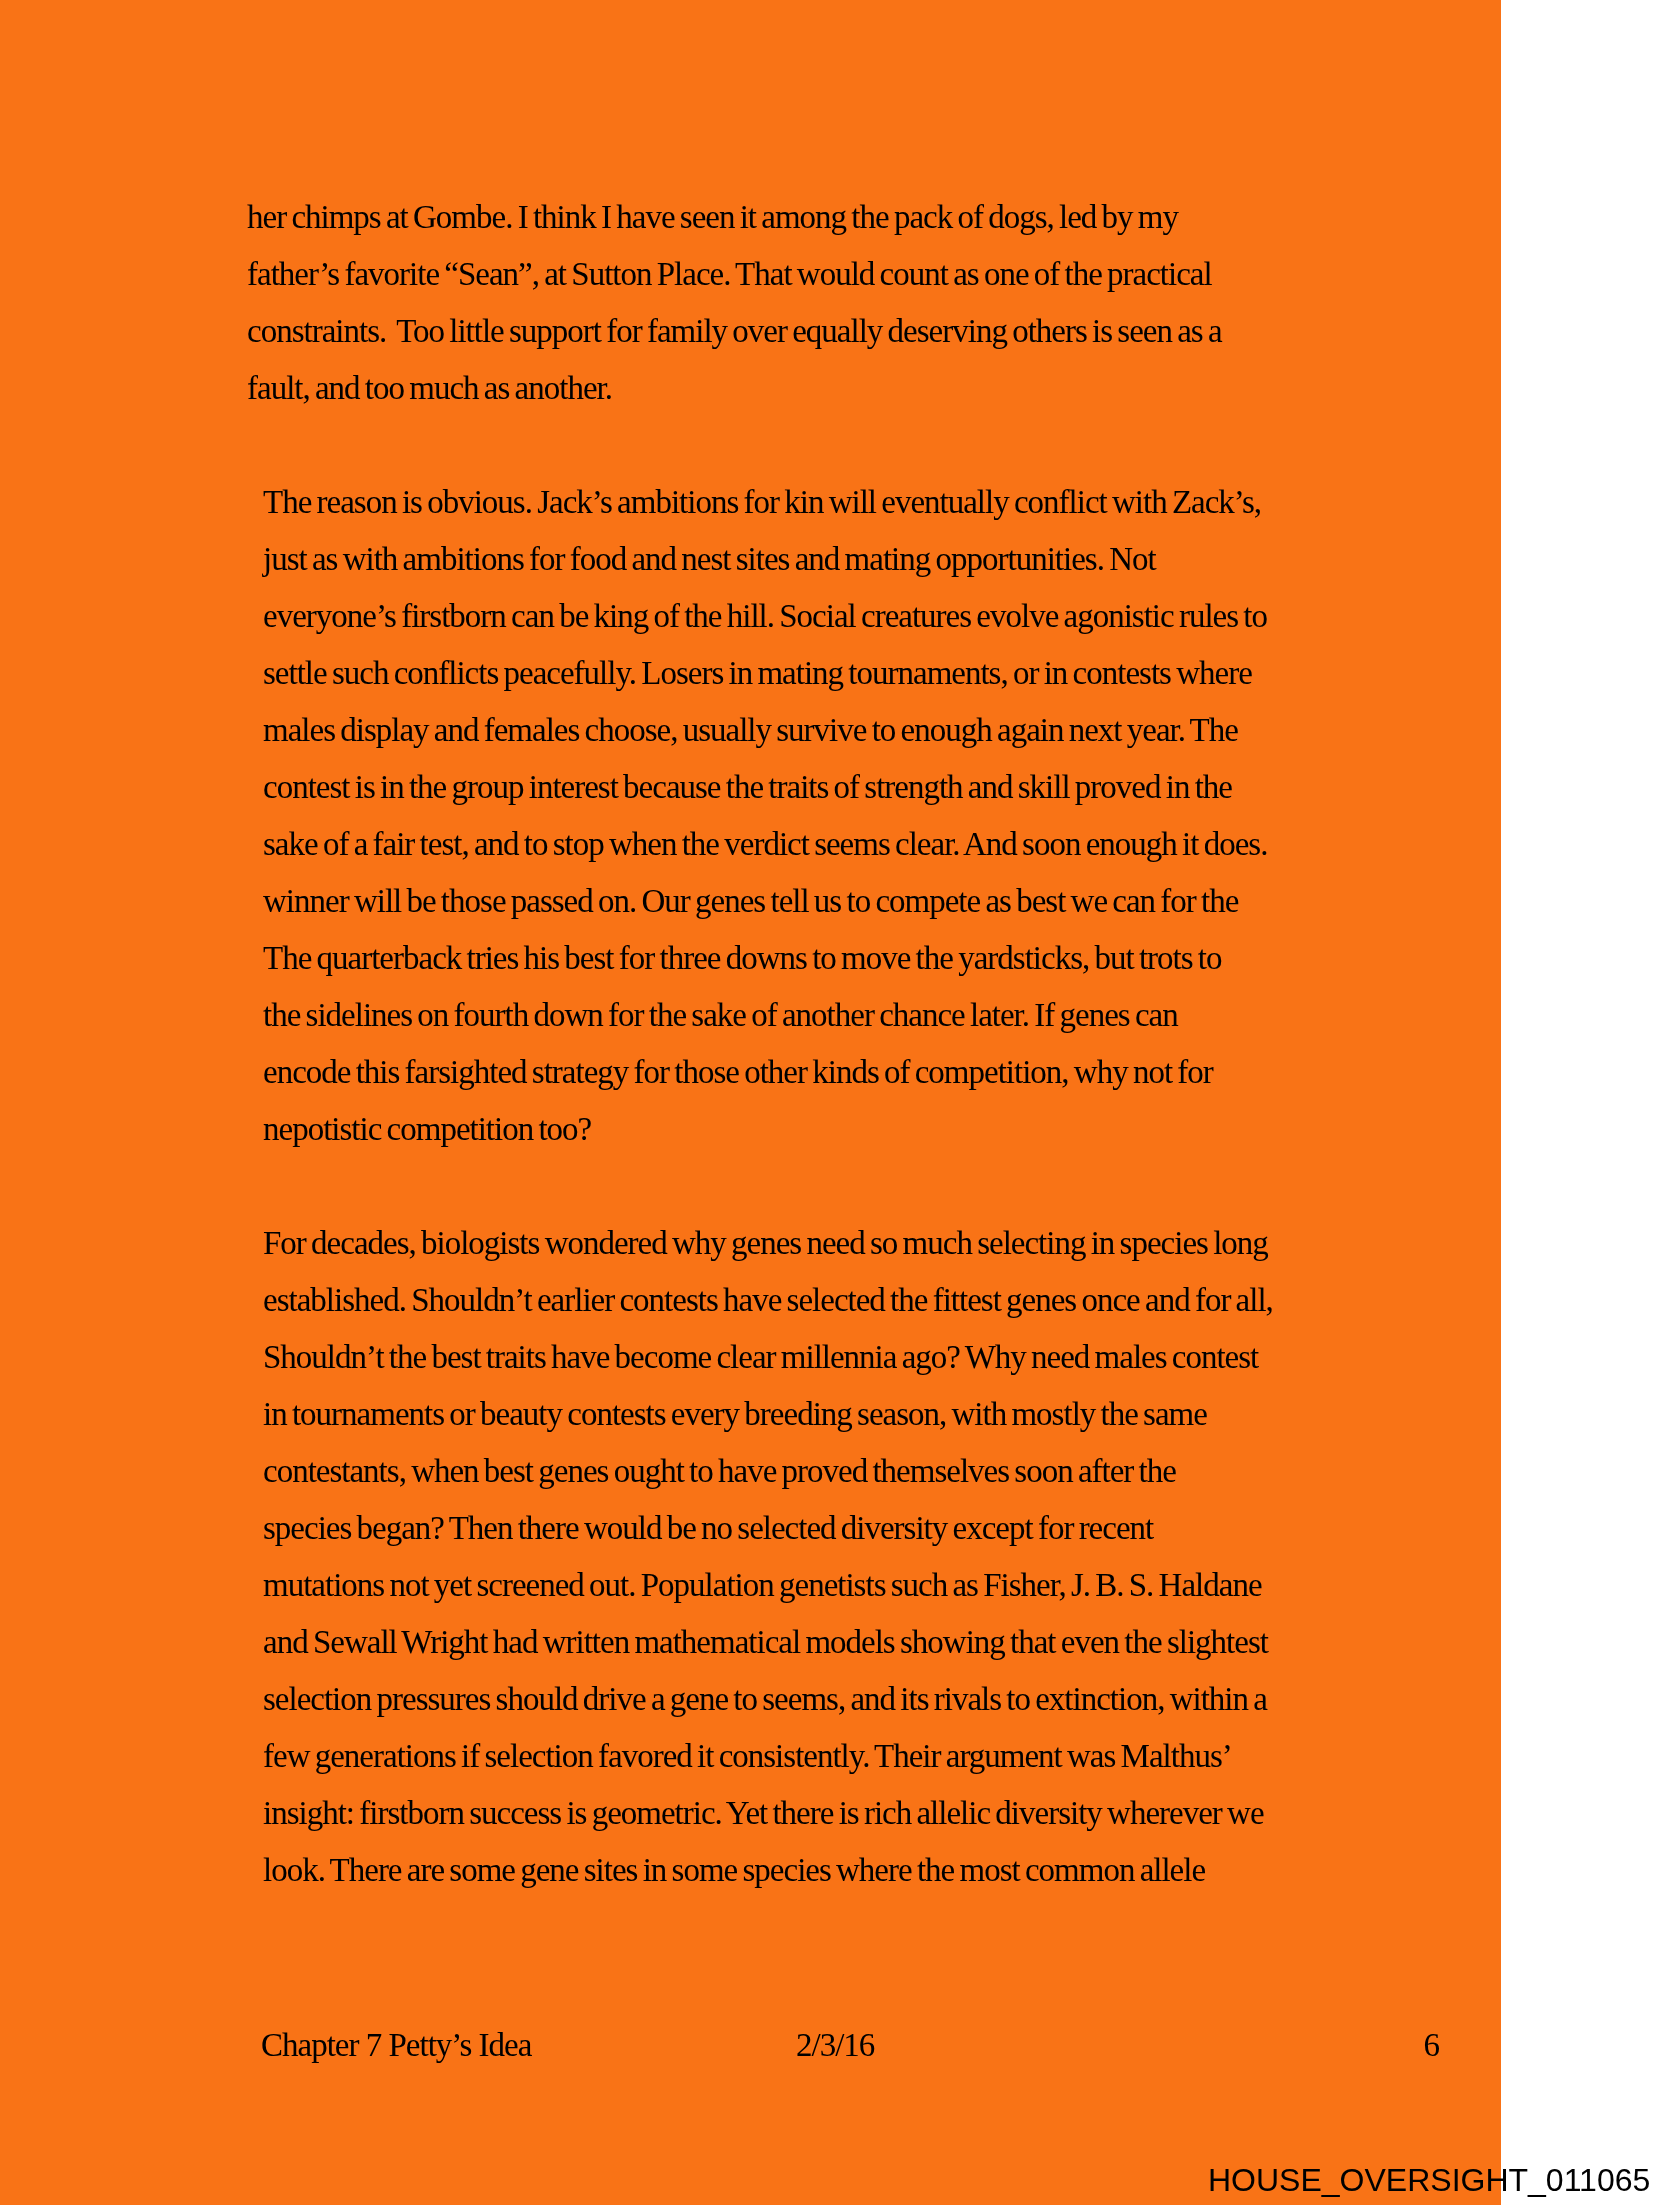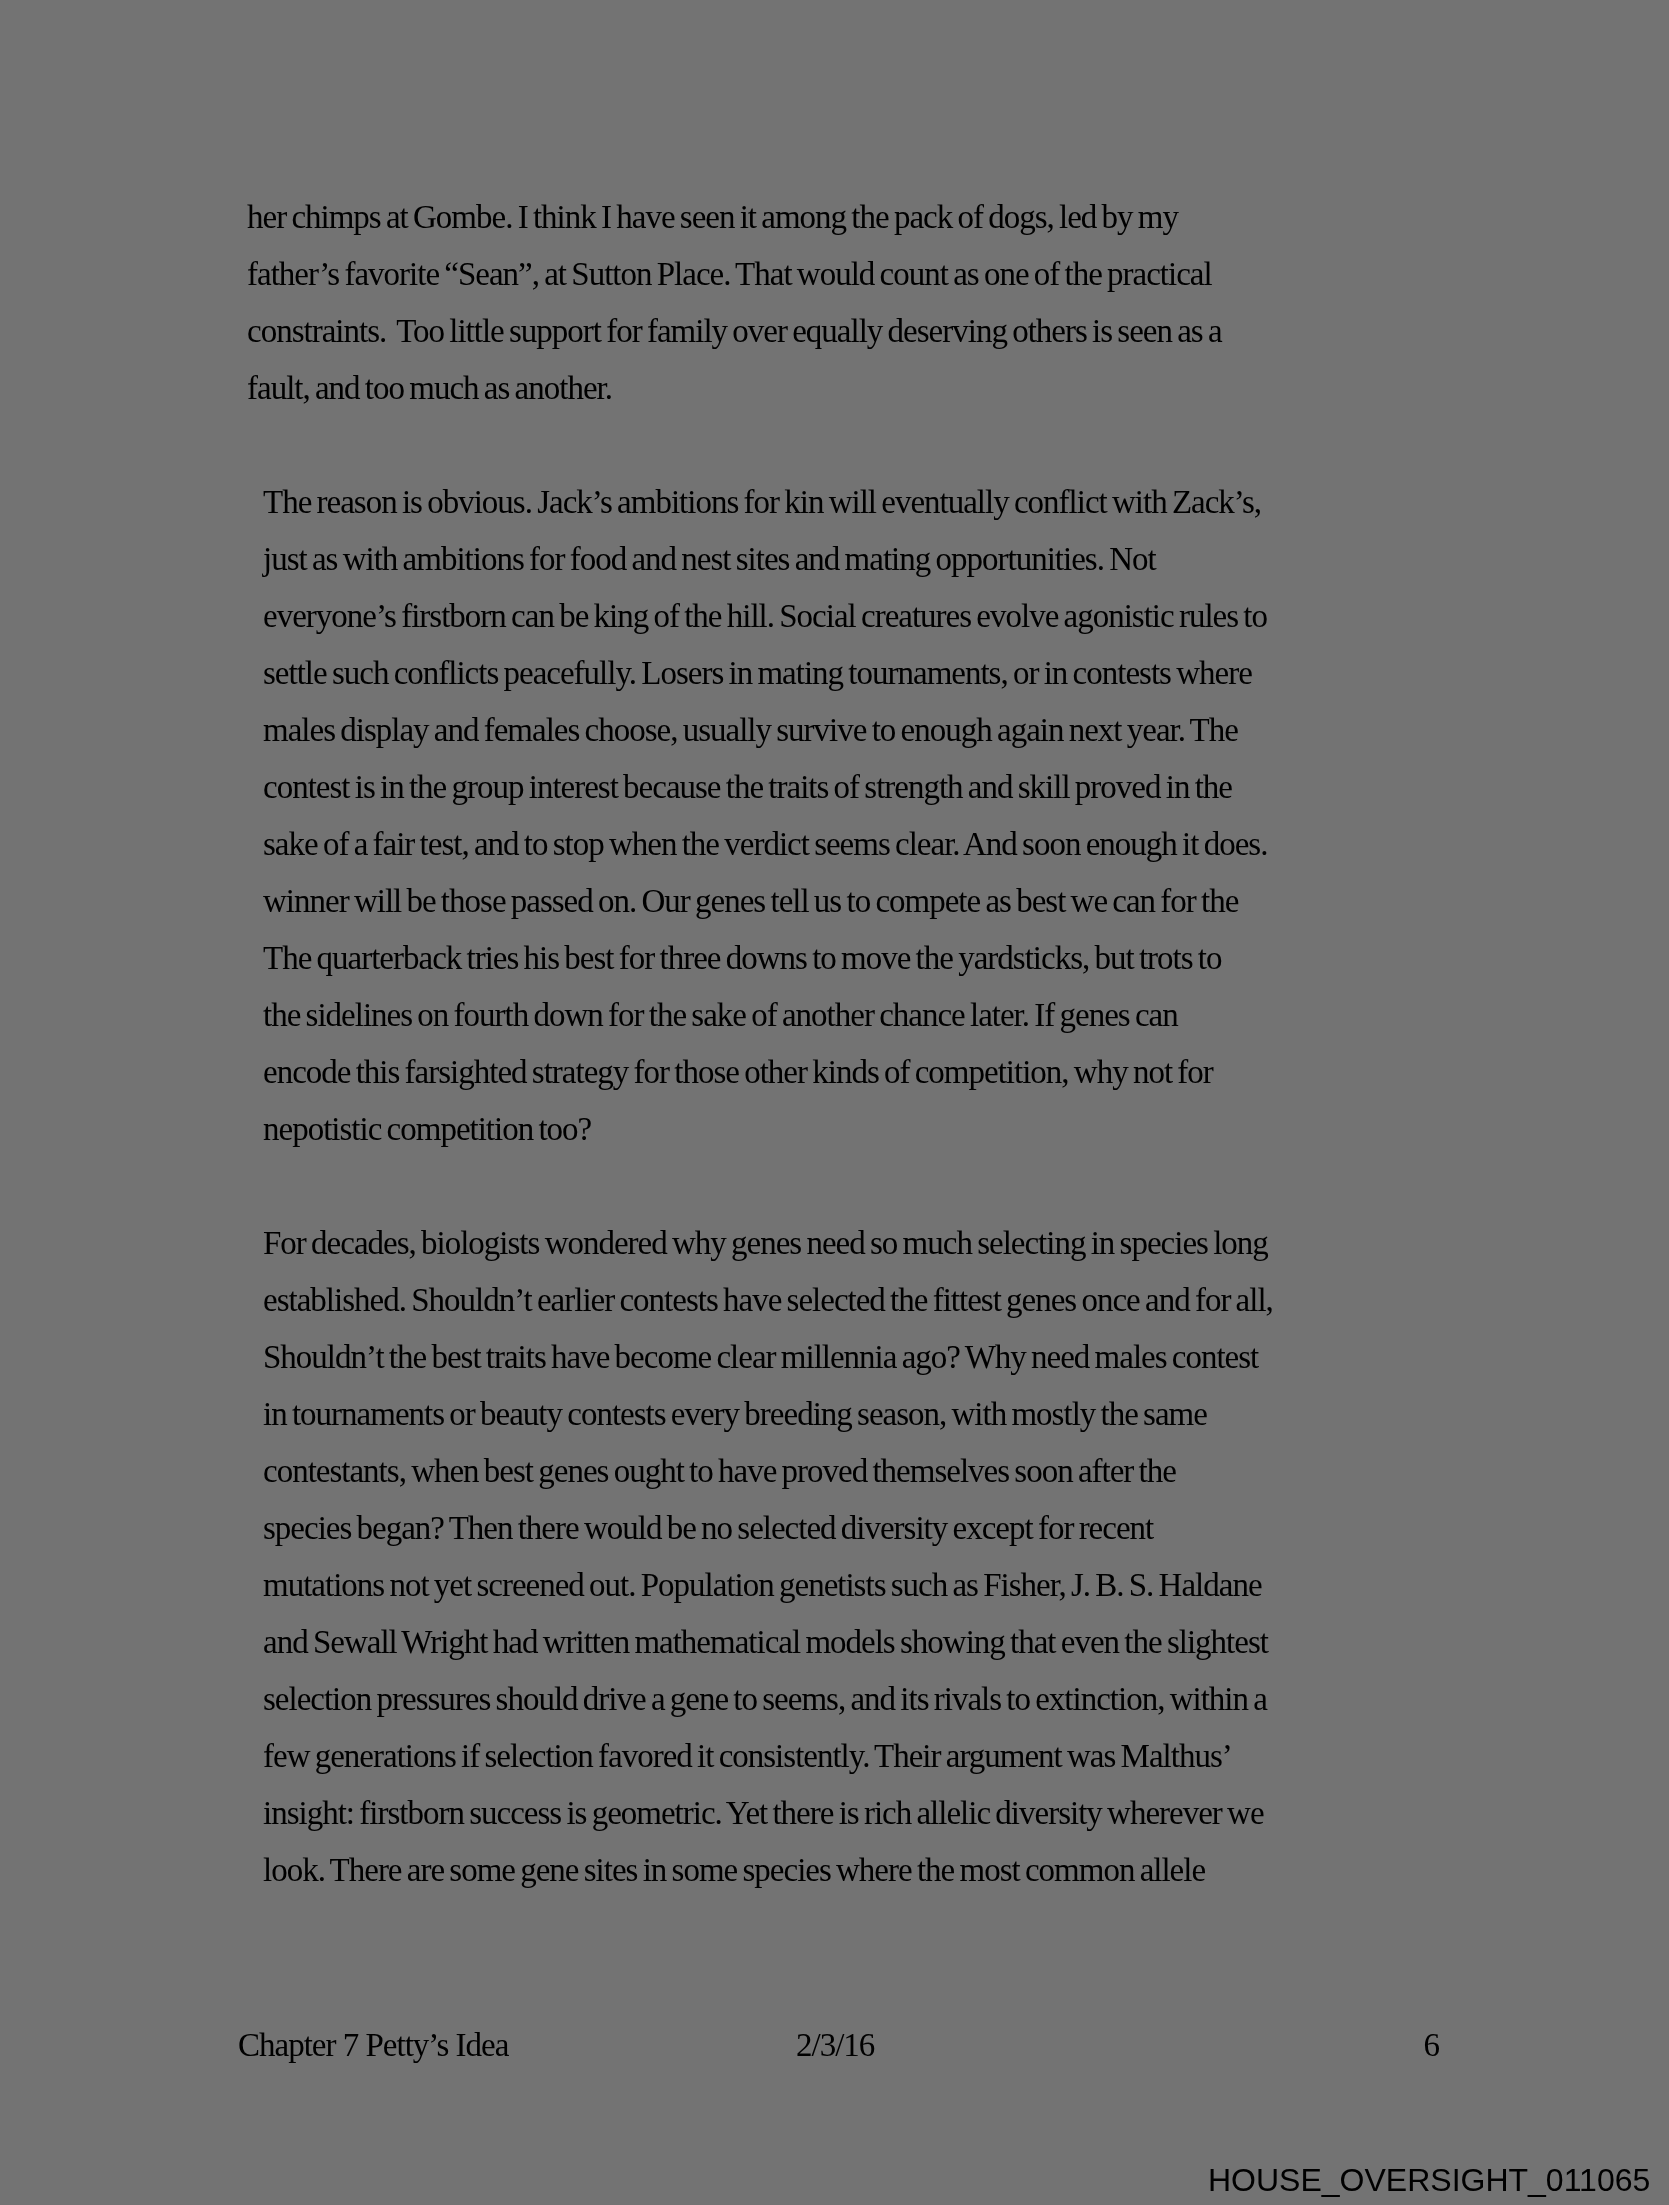--- a/index.html
+++ b/index.html
@@ -11,23 +11,23 @@
     position: relative;
     width: 1669px;
     height: 2205px;
     overflow: hidden;
     font-family: "Liberation Serif", serif;
     color: #000000;
   }
   .page {
     position: absolute;
     left: 0; top: 0;
-    width: 1669px;
+    width: 1501px;
     height: 2205px;
-    background: #737373;
+    background: #f97316;
   }
   .body-text {
     position: absolute;
     left: 247px;
     top: 189px;
     width: 1178px;
   }
   .para + .para {
     margin-top: 57px;
     margin-left: 16px;
@@ -43,21 +43,21 @@
   .footer {
     position: absolute;
     left: 0;
     top: 2017px;
     width: 1669px;
     height: 57px;
     line-height: 57px;
     font-size: 33px;
     letter-spacing: -1px;
   }
-  .footer-left   { position: absolute; left: 238px;  white-space: pre; }
+  .footer-left   { position: absolute; left: 261px;  white-space: pre; }
   .footer-center { position: absolute; left: 796px; white-space: pre; text-align: center; }
   .footer-right  { position: absolute; right: 230px; white-space: pre; }
   .watermark {
     position: absolute;
     left: 1208px;
     top: 2162px;
     font-family: "Liberation Sans", sans-serif;
     font-size: 32px;
     line-height: 37px;
     letter-spacing: 0;

